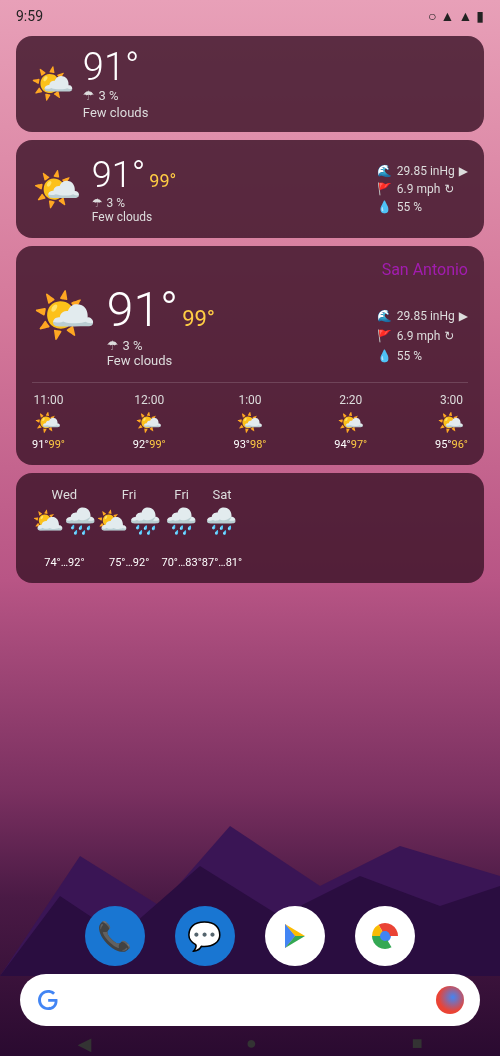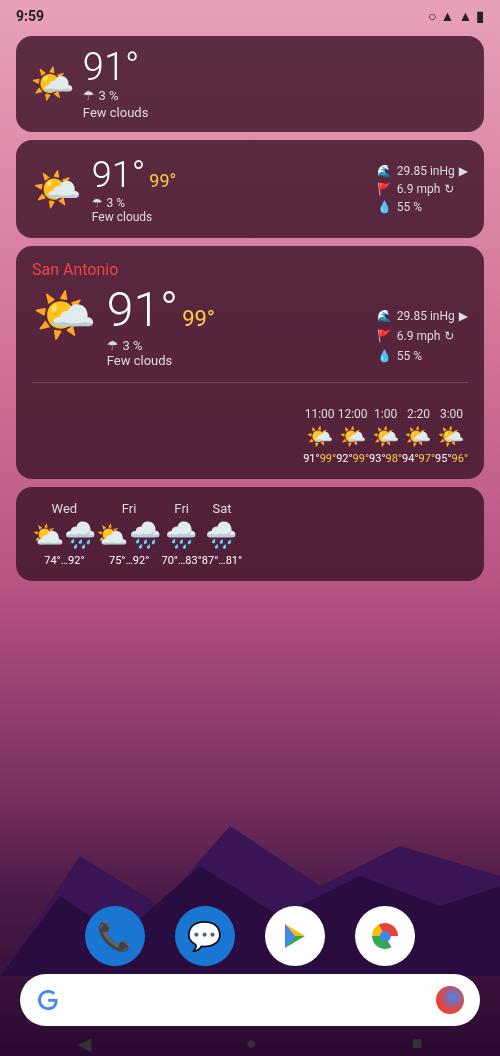--- a/index.html
+++ b/index.html
@@ -13,21 +13,21 @@
     }
 
     
     .status-bar {
       display: flex;
       justify-content: space-between;
       align-items: center;
       padding: 8px 16px 4px;
       color: #222;
       font-size: 14px;
-      font-weight: 700;
+      font-weight: 400;
     }
     .status-icons {
       display: flex;
       align-items: center;
       gap: 4px;
     }
 
     
     .mountains {
       position: absolute;
@@ -153,22 +153,22 @@
     }
     .large-icon {
       font-size: 52px;
       margin-top: 4px;
     }
     .large-center {
       flex: 1;
     }
     .city-name {
       font-size: 16px;
-      color: #ef4444;
-      text-align: left;
+      color: #a21caf;
+      text-align: right;
       margin-bottom: 2px;
     }
     .large-temps {
       display: flex;
       align-items: baseline;
       gap: 4px;
     }
     .large-temp-main {
       font-size: 48px;
       font-weight: 300;
@@ -198,23 +198,23 @@
     }
     .large-right-row {
       display: flex;
       align-items: center;
       gap: 4px;
     }
 
     
     .hourly-row {
       display: flex;
-      justify-content: flex-end;
+      justify-content: space-between;
       margin-top: 14px;
-      padding-top: 24px;
+      padding-top: 10px;
       border-top: 1px solid rgba(255,255,255,0.15);
     }
     .hour-item {
       display: flex;
       flex-direction: column;
       align-items: center;
       gap: 3px;
     }
     .hour-time {
       font-size: 12px;
@@ -246,20 +246,21 @@
     .day-name {
       font-size: 13px;
       color: #ddd;
     }
     .day-icon {
       font-size: 26px;
     }
     .day-temps {
       font-size: 11px;
       color: white;
+      margin-top: 16px;
     }
 
     
     .dock-area {
       position: absolute;
       bottom: 90px;
       left: 0;
       width: 500px;
       display: flex;
       justify-content: center;

